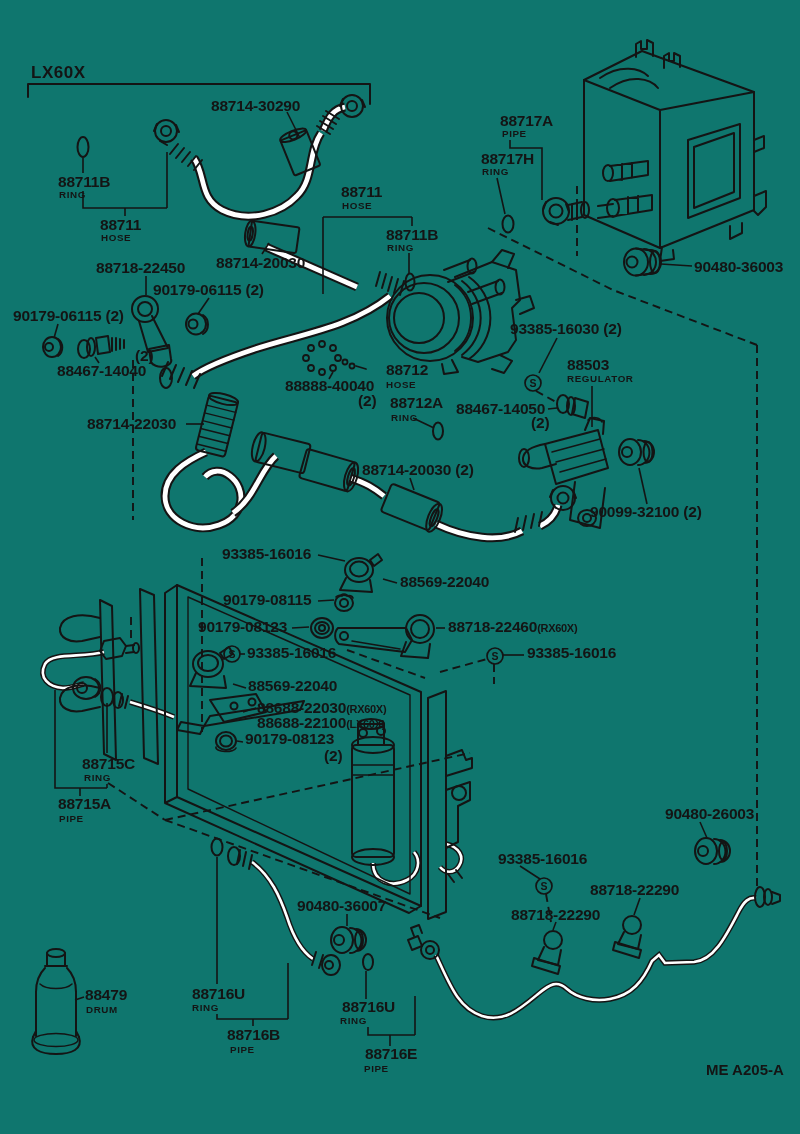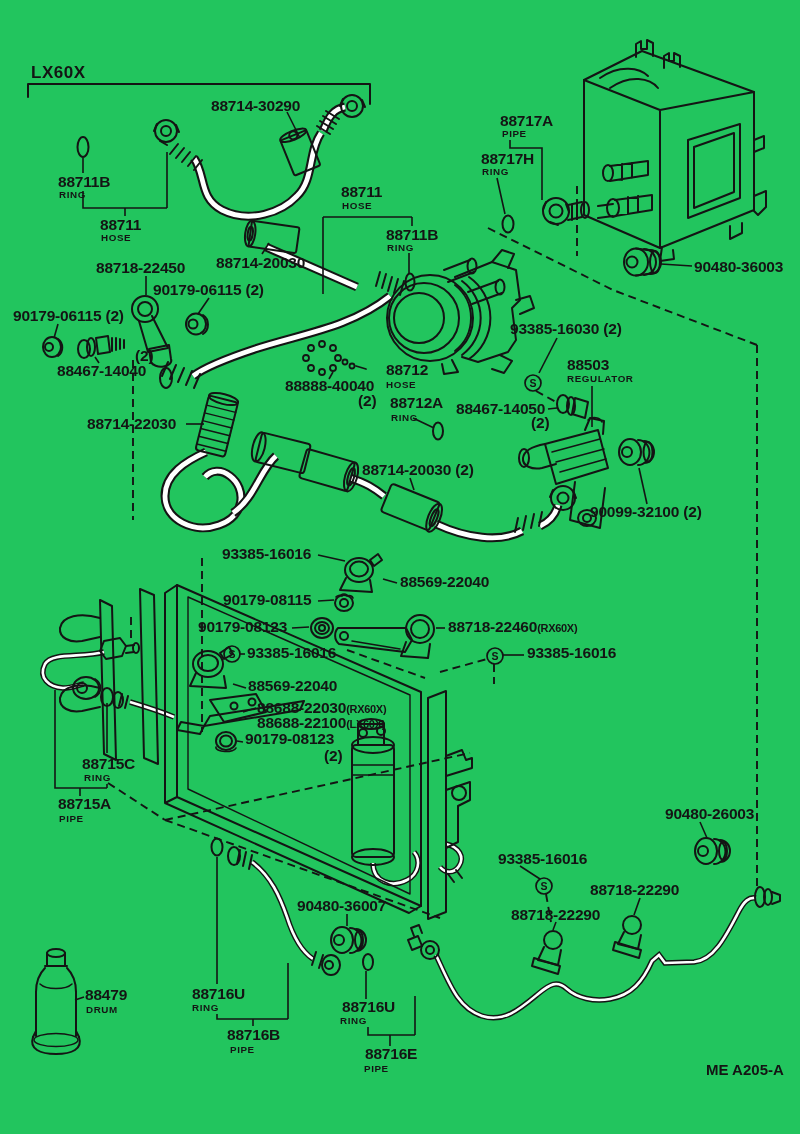--- a/index.html
+++ b/index.html
@@ -1,16 +1,16 @@
 <!DOCTYPE html>
 <html><head>
 <meta charset="utf-8">
 <style>
   html,body{margin:0;padding:0;background:#fff;}
-  #stage{position:relative;width:800px;height:1134px;background:#22c55e;overflow:hidden;}
+  #stage{position:relative;width:800px;height:1134px;background:#0f766e;overflow:hidden;}
   svg{display:block;}
   .pn{font-family:"Liberation Sans",sans-serif;font-weight:bold;font-size:15.5px;fill:#141414;letter-spacing:-0.2px;}
   .sub{font-family:"Liberation Sans",sans-serif;font-weight:bold;font-size:9.8px;fill:#141414;letter-spacing:0.6px;}
   .suffix{font-size:11px;letter-spacing:-0.3px;}
   .scirc-t{font-family:"Liberation Sans",sans-serif;font-weight:bold;font-size:10.5px;fill:#141414;text-anchor:middle;}
   .variant{font-family:"Liberation Sans",sans-serif;font-weight:bold;font-size:17px;fill:#141414;letter-spacing:0.5px;}
   .footer{font-family:"Liberation Sans",sans-serif;font-weight:bold;font-size:15px;fill:#141414;}
 </style>
 </head>
 <body>

